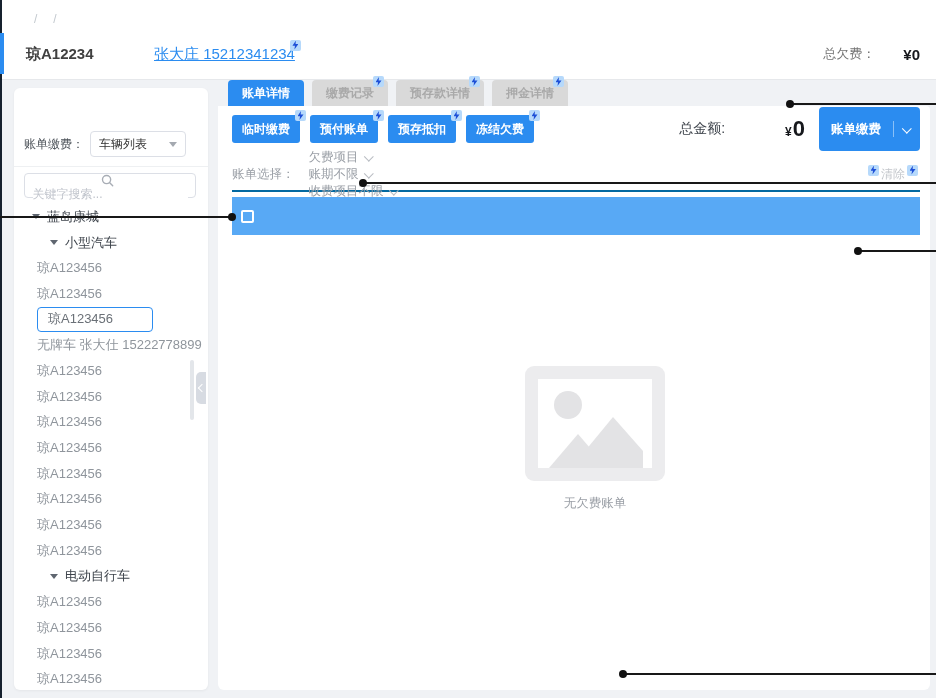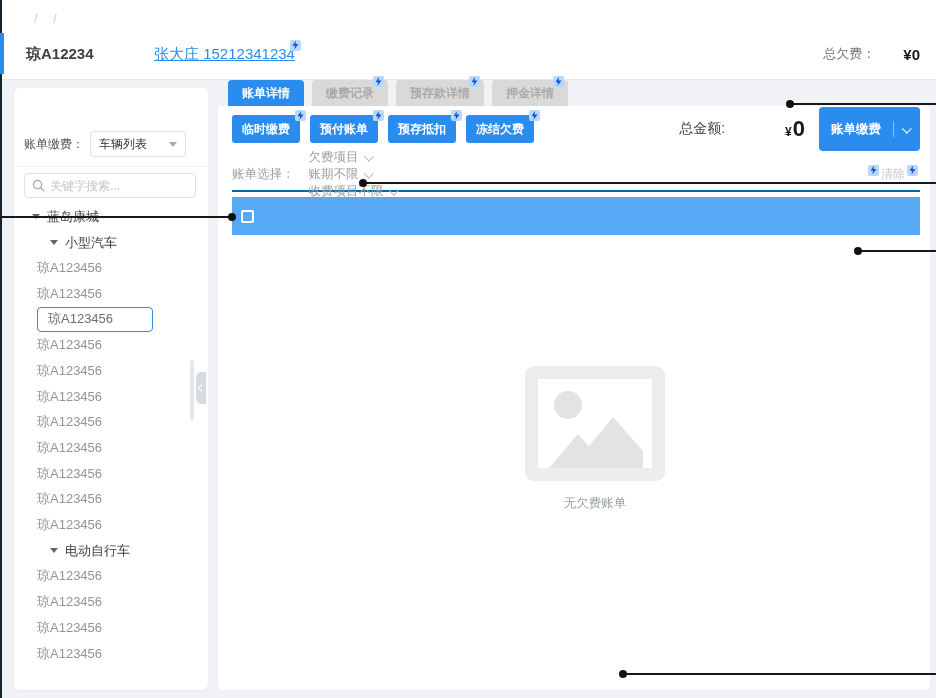--- a/index.html
+++ b/index.html
@@ -47,21 +47,21 @@
   .side-select{position:absolute;left:10px;top:7px;width:172px;height:26px;border:1px solid #dcdfe6;border-radius:4px;
     display:flex;align-items:center;padding:0 8px;font-size:12px;color:#333;cursor:pointer;background:#fff;}
   .side-select .grow{flex:1;}
   .tri-down{width:0;height:0;border-left:4px solid transparent;border-right:4px solid transparent;border-top:5px solid #a4a9b0;}
   .asset-row{position:absolute;left:10px;top:43px;width:176px;height:26px;display:flex;align-items:center;}
   .asset-label{font-size:12px;color:#4a5057;margin-right:6px;}
   .asset-select{flex:0 0 96px;height:26px;border:1px solid #dcdfe6;border-radius:4px;display:flex;align-items:center;
     padding:0 8px;font-size:12px;color:#333;cursor:pointer;background:#fff;}
   .side-divider{position:absolute;left:0;top:78px;width:100%;height:1px;background:#eef0f2;}
   .search-box{position:absolute;left:10px;top:85px;width:172px;height:25px;border:1px solid #dcdfe6;border-radius:4px;
-    display:flex;align-items:center;padding:0 7px;background:#fff;}
+    display:flex;align-items:center;padding:0 7px;background:#fff;flex-direction:column;}
   .search-box input{border:none;outline:none;flex:1;font-size:12px;color:#333;font-family:inherit;min-width:0;}
   .search-box input::placeholder{color:#c0c4cc;}
   .search-icon{margin-right:5px;flex:0 0 auto;display:flex;}
   .tree{position:absolute;left:0;top:116px;width:100%;bottom:0;overflow:hidden;}
   .tree-item{height:25.7px;display:flex;align-items:center;font-size:13px;color:#8f959c;cursor:pointer;}
   .tree-item .caret{display:none;margin-right:7px;width:0;height:0;border-left:4px solid transparent;border-right:4px solid transparent;border-top:5px solid #5f6670;}
   .tree-item.group{color:#3d434b;}
   .tree-item.group .caret{display:block;}
   .tree-item.lv0{padding-left:18px;}
   .tree-item.lv1{padding-left:36px;}
@@ -179,20 +179,24 @@
 
         <span class="tree-label">琼A123456</span>
       </div>
       <div class="tree-item lv2">
 
         <span class="tree-label">琼A123456</span>
       </div>
       <div class="tree-item selected lv2">
 
         <span class="tree-label">琼A123456</span>
+      </div>
+      <div class="tree-item lv2">
+
+        <span class="tree-label">无牌车 张大仕 15222778899</span>
       </div>
       <div class="tree-item lv2">
 
         <span class="tree-label">琼A123456</span>
       </div>
       <div class="tree-item lv2">
 
         <span class="tree-label">琼A123456</span>
       </div>
       <div class="tree-item lv2">

